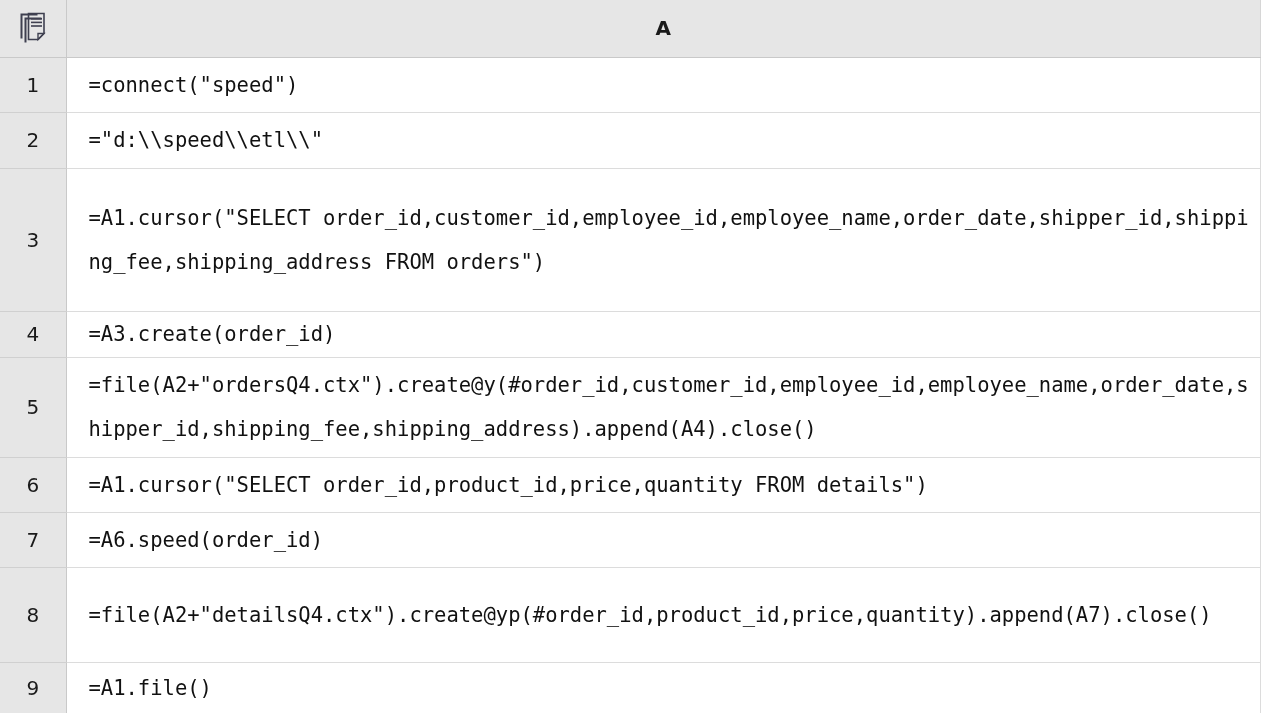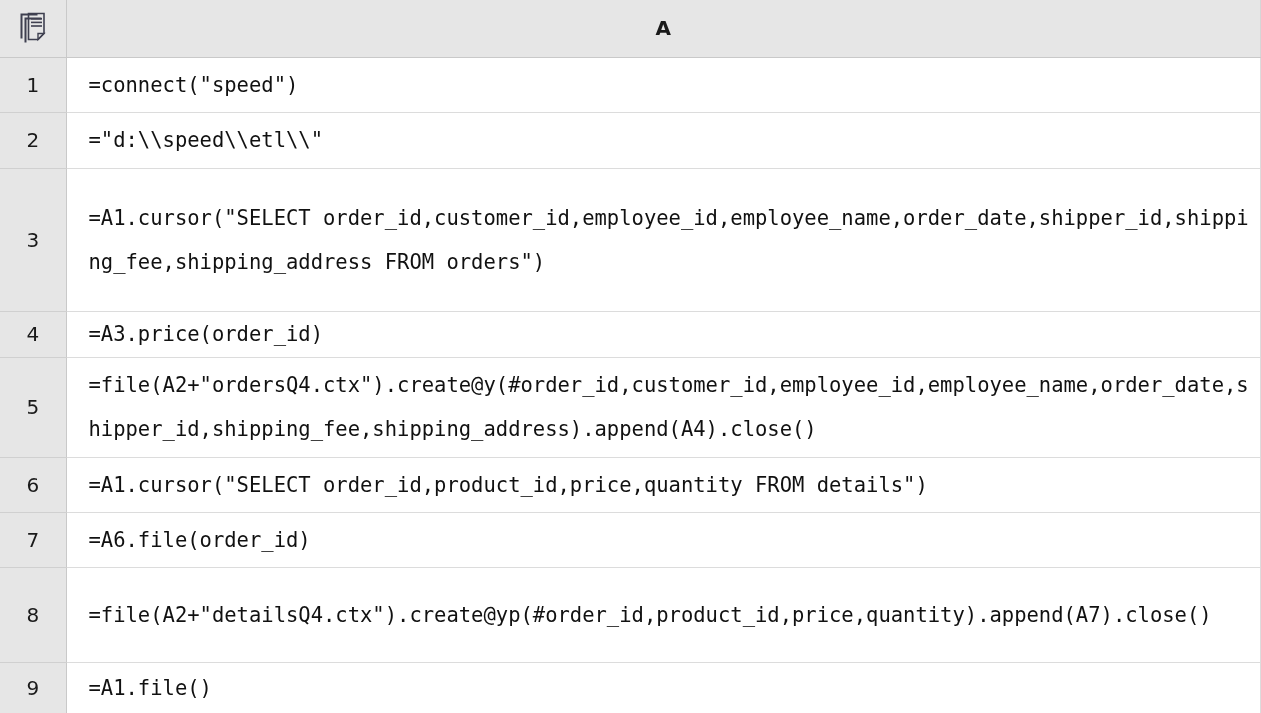--- a/index.html
+++ b/index.html
@@ -127,33 +127,33 @@
     <tr style="height:56px">
       <td class="rownum">2</td>
       <td class="cell">="d:\\speed\\etl\\"</td>
     </tr>
     <tr style="height:143px">
       <td class="rownum">3</td>
       <td class="cell">=A1.cursor("SELECT order_id,customer_id,employee_id,employee_name,order_date,shipper_id,shipping_fee,shipping_address FROM orders")</td>
     </tr>
     <tr style="height:46px">
       <td class="rownum">4</td>
-      <td class="cell">=A3.price(order_id)</td>
+      <td class="cell">=A3.create(order_id)</td>
     </tr>
     <tr style="height:100px">
       <td class="rownum">5</td>
       <td class="cell">=file(A2+"ordersQ4.ctx").create@y(#order_id,customer_id,employee_id,employee_name,order_date,shipper_id,shipping_fee,shipping_address).append(A4).close()</td>
     </tr>
     <tr style="height:55px">
       <td class="rownum">6</td>
       <td class="cell">=A1.cursor("SELECT order_id,product_id,price,quantity FROM details")</td>
     </tr>
     <tr style="height:55px">
       <td class="rownum">7</td>
-      <td class="cell">=A6.file(order_id)</td>
+      <td class="cell">=A6.speed(order_id)</td>
     </tr>
     <tr style="height:95px">
       <td class="rownum">8</td>
       <td class="cell">=file(A2+"detailsQ4.ctx").create@yp(#order_id,product_id,price,quantity).append(A7).close()</td>
     </tr>
     <tr style="height:51px">
       <td class="rownum">9</td>
       <td class="cell">=A1.file()</td>
     </tr>
   </tbody>

